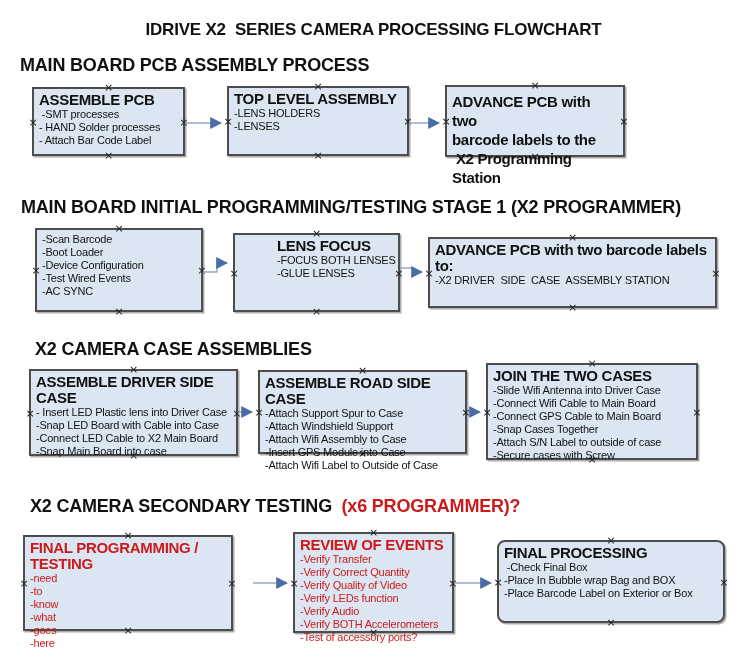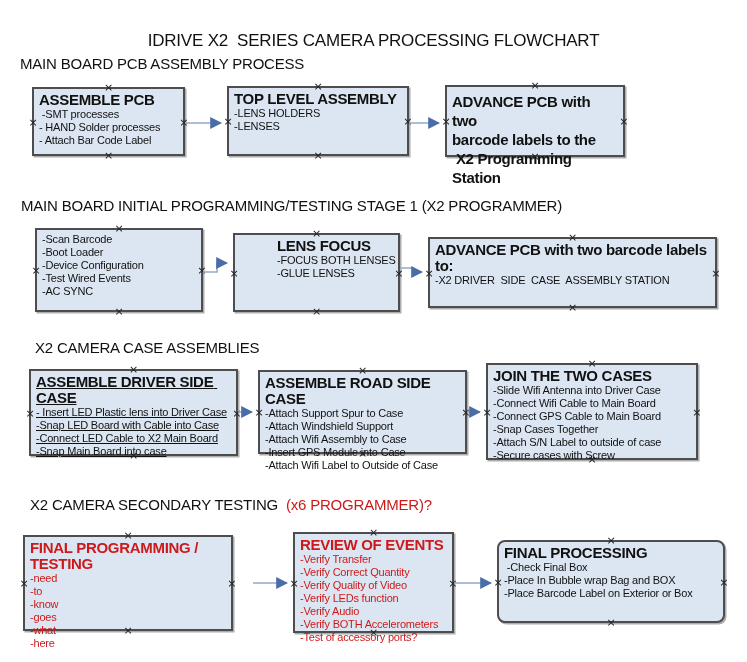--- a/index.html
+++ b/index.html
@@ -11,24 +11,24 @@
     --text:#111111;
     --anchor:#222222;
   }
   html,body{margin:0;padding:0;background:#ffffff;}
   #canvas{
     position:relative;width:747px;height:662px;background:#ffffff;
     font-family:"Liberation Sans", sans-serif;color:var(--text);overflow:hidden;
   }
   #page-title{
     position:absolute;left:0;right:0;top:20px;text-align:center;
-    font-size:17px;font-weight:normal;white-space:pre;letter-spacing:-0.2px;margin-top:11px;
+    font-size:17px;font-weight:bold;white-space:pre;letter-spacing:-0.2px;
   }
   .section-heading{
-    position:absolute;font-size:15px;font-weight:normal;letter-spacing:-0.2px;white-space:pre;
+    position:absolute;font-size:18px;font-weight:bold;letter-spacing:-0.2px;white-space:pre;
   }
   .section-heading .red-part{color:var(--red-text);}
   .flowbox{
     position:absolute;box-sizing:border-box;
     background:var(--box-fill);
     border:2px solid var(--box-border);
     box-shadow:1.5px 1.5px 0 #adadad;
     padding:3px 5px 2px 5px;
   }
   .box-title{
@@ -130,21 +130,21 @@
         <div class="box-line">-X2 DRIVER  SIDE  CASE  ASSEMBLY STATION</div>
       </div>
   <span class="anchor t">×</span>
       <span class="anchor r">×</span>
       <span class="anchor b">×</span>
       <span class="anchor l">×</span>
     </div>
 
   <div class="section-heading" style="left:35px;top:339px;">X2 CAMERA CASE ASSEMBLIES</div>
 
-  <div class="flowbox" style="left:29px;top:369px;width:209px;height:87px;text-decoration:underline;">
+  <div class="flowbox" style="left:29px;top:369px;width:209px;height:87px;">
     <div class="box-title">ASSEMBLE DRIVER SIDE CASE</div>
     <div class="box-lines">
         <div class="box-line">- Insert LED Plastic lens into Driver Case</div>
         <div class="box-line">-Snap LED Board with Cable into Case</div>
         <div class="box-line">-Connect LED Cable to X2 Main Board</div>
         <div class="box-line">-Snap Main Board into case</div>
       </div>
   <span class="anchor t">×</span>
       <span class="anchor r">×</span>
       <span class="anchor b">×</span>
@@ -183,22 +183,22 @@
     </div>
 
   <div class="section-heading" style="left:30px;top:496px;"><span>X2 CAMERA SECONDARY TESTING  </span><span class="red-part">(x6 PROGRAMMER)?</span></div>
 
   <div class="flowbox red" style="left:23px;top:535px;width:210px;height:96px;">
     <div class="box-title">FINAL PROGRAMMING / TESTING</div>
     <div class="box-lines">
         <div class="box-line">-need</div>
         <div class="box-line">-to</div>
         <div class="box-line">-know</div>
+        <div class="box-line">-what</div>
         <div class="box-line">-goes</div>
-        <div class="box-line">-what</div>
         <div class="box-line">-here</div>
       </div>
   <span class="anchor t">×</span>
       <span class="anchor r">×</span>
       <span class="anchor b">×</span>
       <span class="anchor l">×</span>
     </div>
 
   <div class="flowbox red" style="left:293px;top:532px;width:161px;height:101px;">
     <div class="box-title">REVIEW OF EVENTS</div>

